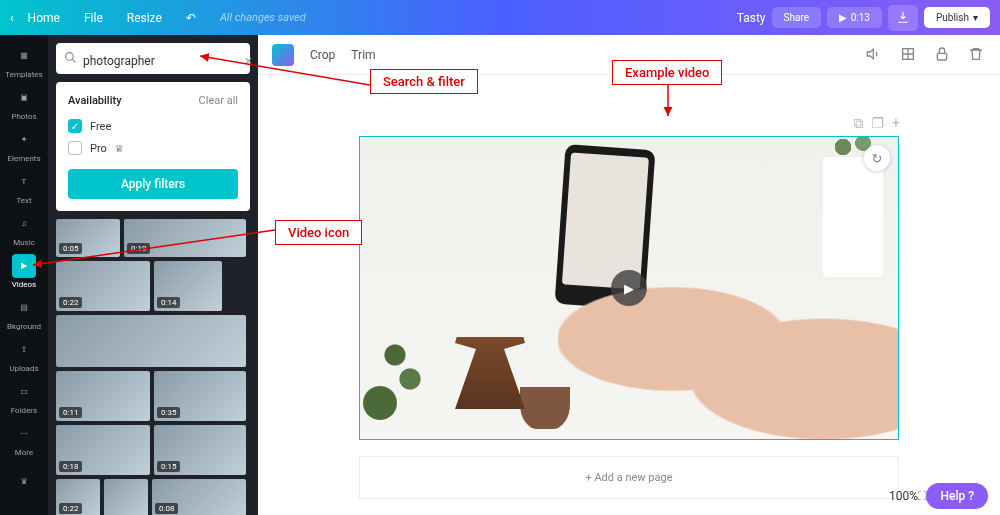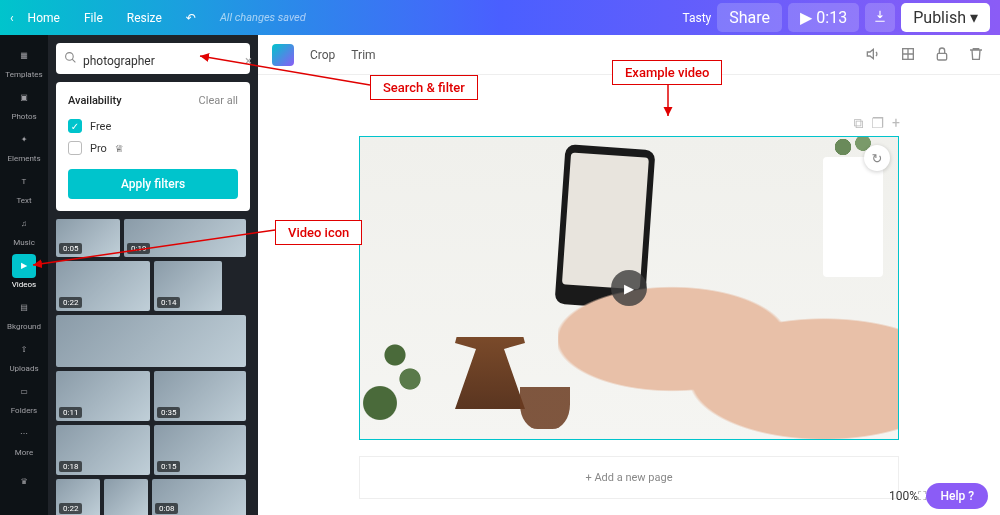--- a/index.html
+++ b/index.html
@@ -1,21 +1,21 @@
 <!DOCTYPE html>
 <html><head>
 <meta charset="utf-8">
 <style>
 *{box-sizing:border-box;margin:0;padding:0;font-family:-apple-system,BlinkMacSystemFont,"Segoe UI",Roboto,sans-serif}
 body{width:1000px;height:515px;overflow:hidden;background:#fff;position:relative}
 .topbar{height:35px;background:linear-gradient(90deg,#00c4cc 0%,#4a5fff 50%,#8b5cf6 100%);display:flex;align-items:center;padding:0 10px;color:#fff;font-size:12px}
 .tb-left{display:flex;align-items:center;gap:4px}
 .tb-item{padding:4px 10px;cursor:pointer}
 .tb-right{margin-left:auto;display:flex;align-items:center;gap:6px}
-.tb-btn{padding:5px 12px;border-radius:5px;cursor:pointer;font-size:16px}
+.tb-btn{padding:5px 12px;border-radius:5px;cursor:pointer;font-size:10px}
 .tb-btn.share{background:rgba(255,255,255,.18)}
 .tb-btn.play{background:rgba(255,255,255,.18);display:flex;align-items:center;gap:4px}
 .tb-btn.download{background:rgba(255,255,255,.18);padding:5px 8px}
 .tb-btn.pub{background:#fff;color:#333;display:flex;align-items:center;gap:4px}
 .saved{color:rgba(255,255,255,.6);font-style:italic;margin-left:10px;font-size:11px}
 .main{display:flex;height:calc(100% - 35px)}
 .rail{width:48px;background:#0d1216;display:flex;flex-direction:column;align-items:center;padding-top:6px;gap:2px}
 .rail-item{width:48px;height:40px;display:flex;flex-direction:column;align-items:center;justify-content:center;gap:2px;color:#a0a0a5;cursor:pointer;font-size:8px}
 .rail-item.active{color:#fff}
 .rail-item.active .ricon{background:#00c4cc;border-radius:4px}
@@ -252,21 +252,21 @@
     </div>
 
     <div class="footer">
       <span class="zoom">100%</span>
       <span class="expand">⛶</span>
       <span class="help">Help ?</span>
     </div>
   </div>
 </div>
 
-<div class="anno" style="left:370px;top:75px">Search &amp; filter</div>
+<div class="anno" style="left:370px;top:69px">Search &amp; filter</div>
 <div class="anno" style="left:275px;top:220px">Video icon</div>
 <div class="anno" style="left:612px;top:60px">Example video</div>
 <svg class="arrow" style="left:190px;top:50px" width="190" height="50">
     <defs>
       <marker id="ah" markerWidth="8" markerHeight="8" refX="6" refY="3" orient="auto">
         <path d="M0,0 L6,3 L0,6 Z" fill="#e00000"></path>
       </marker>
     </defs>
     <line x1="180" y1="35" x2="10" y2="6" stroke="#e00000" stroke-width="1.5" marker-end="url(#ah)"></line>
   </svg>

